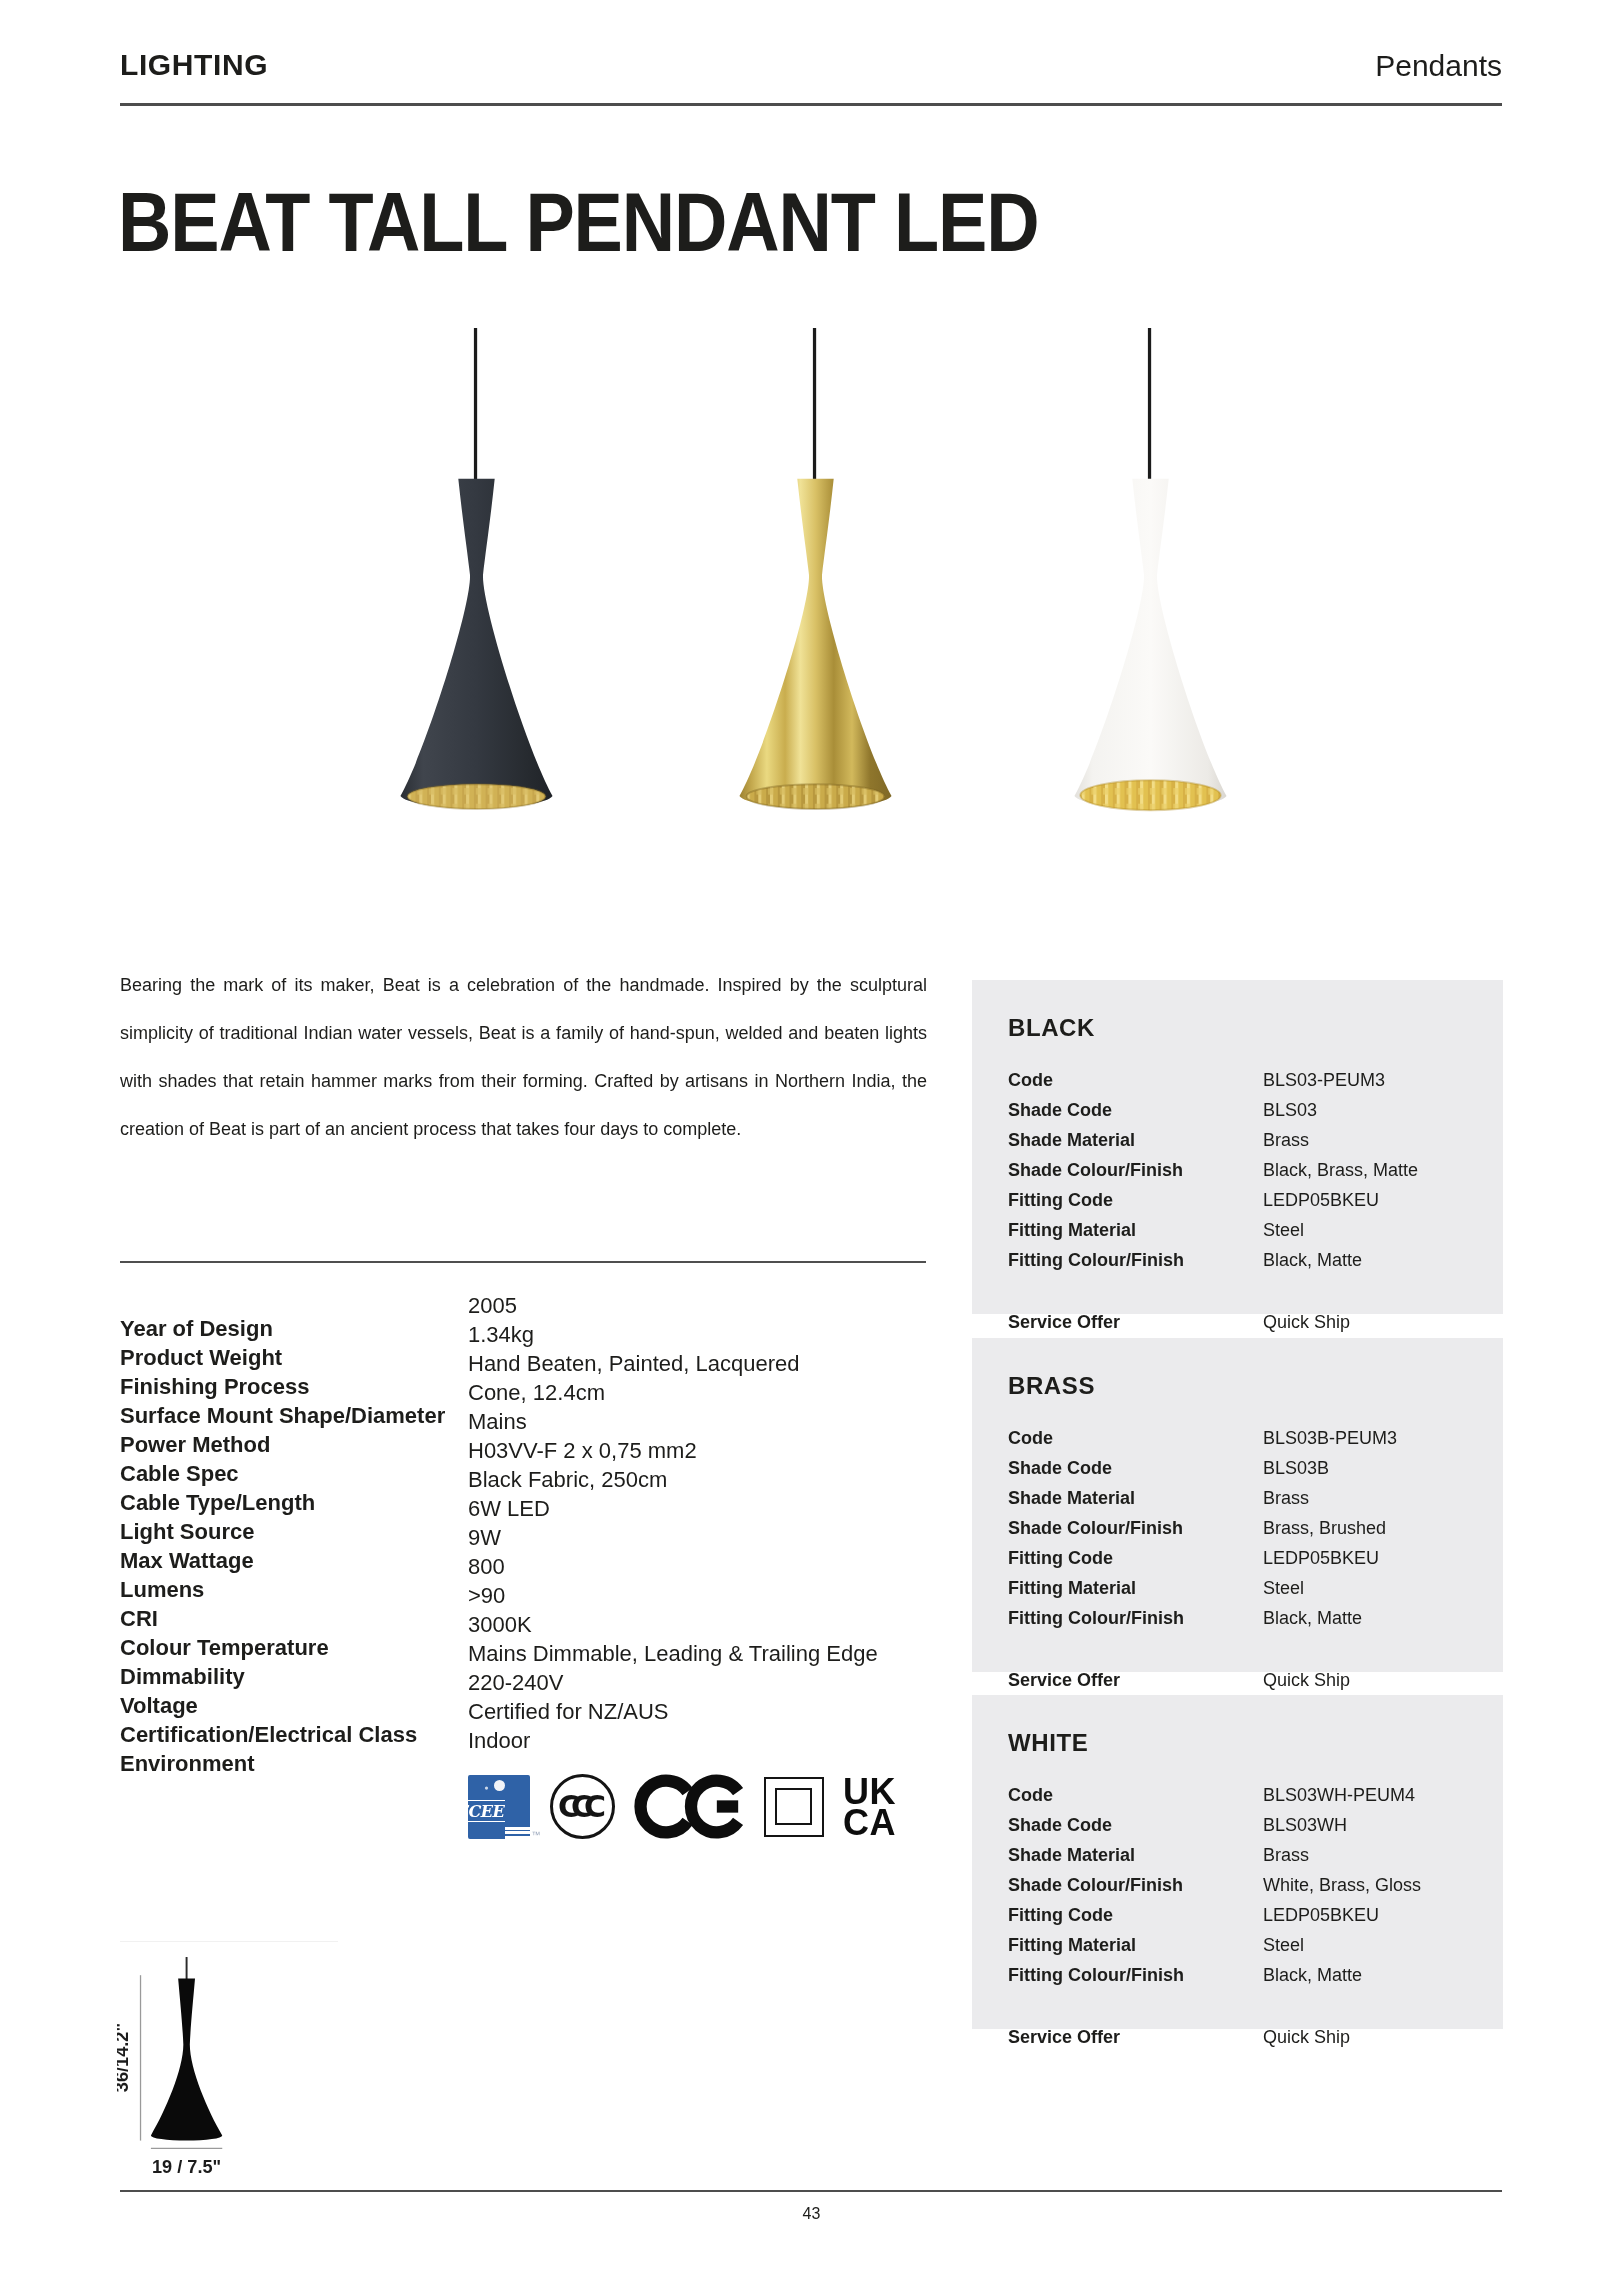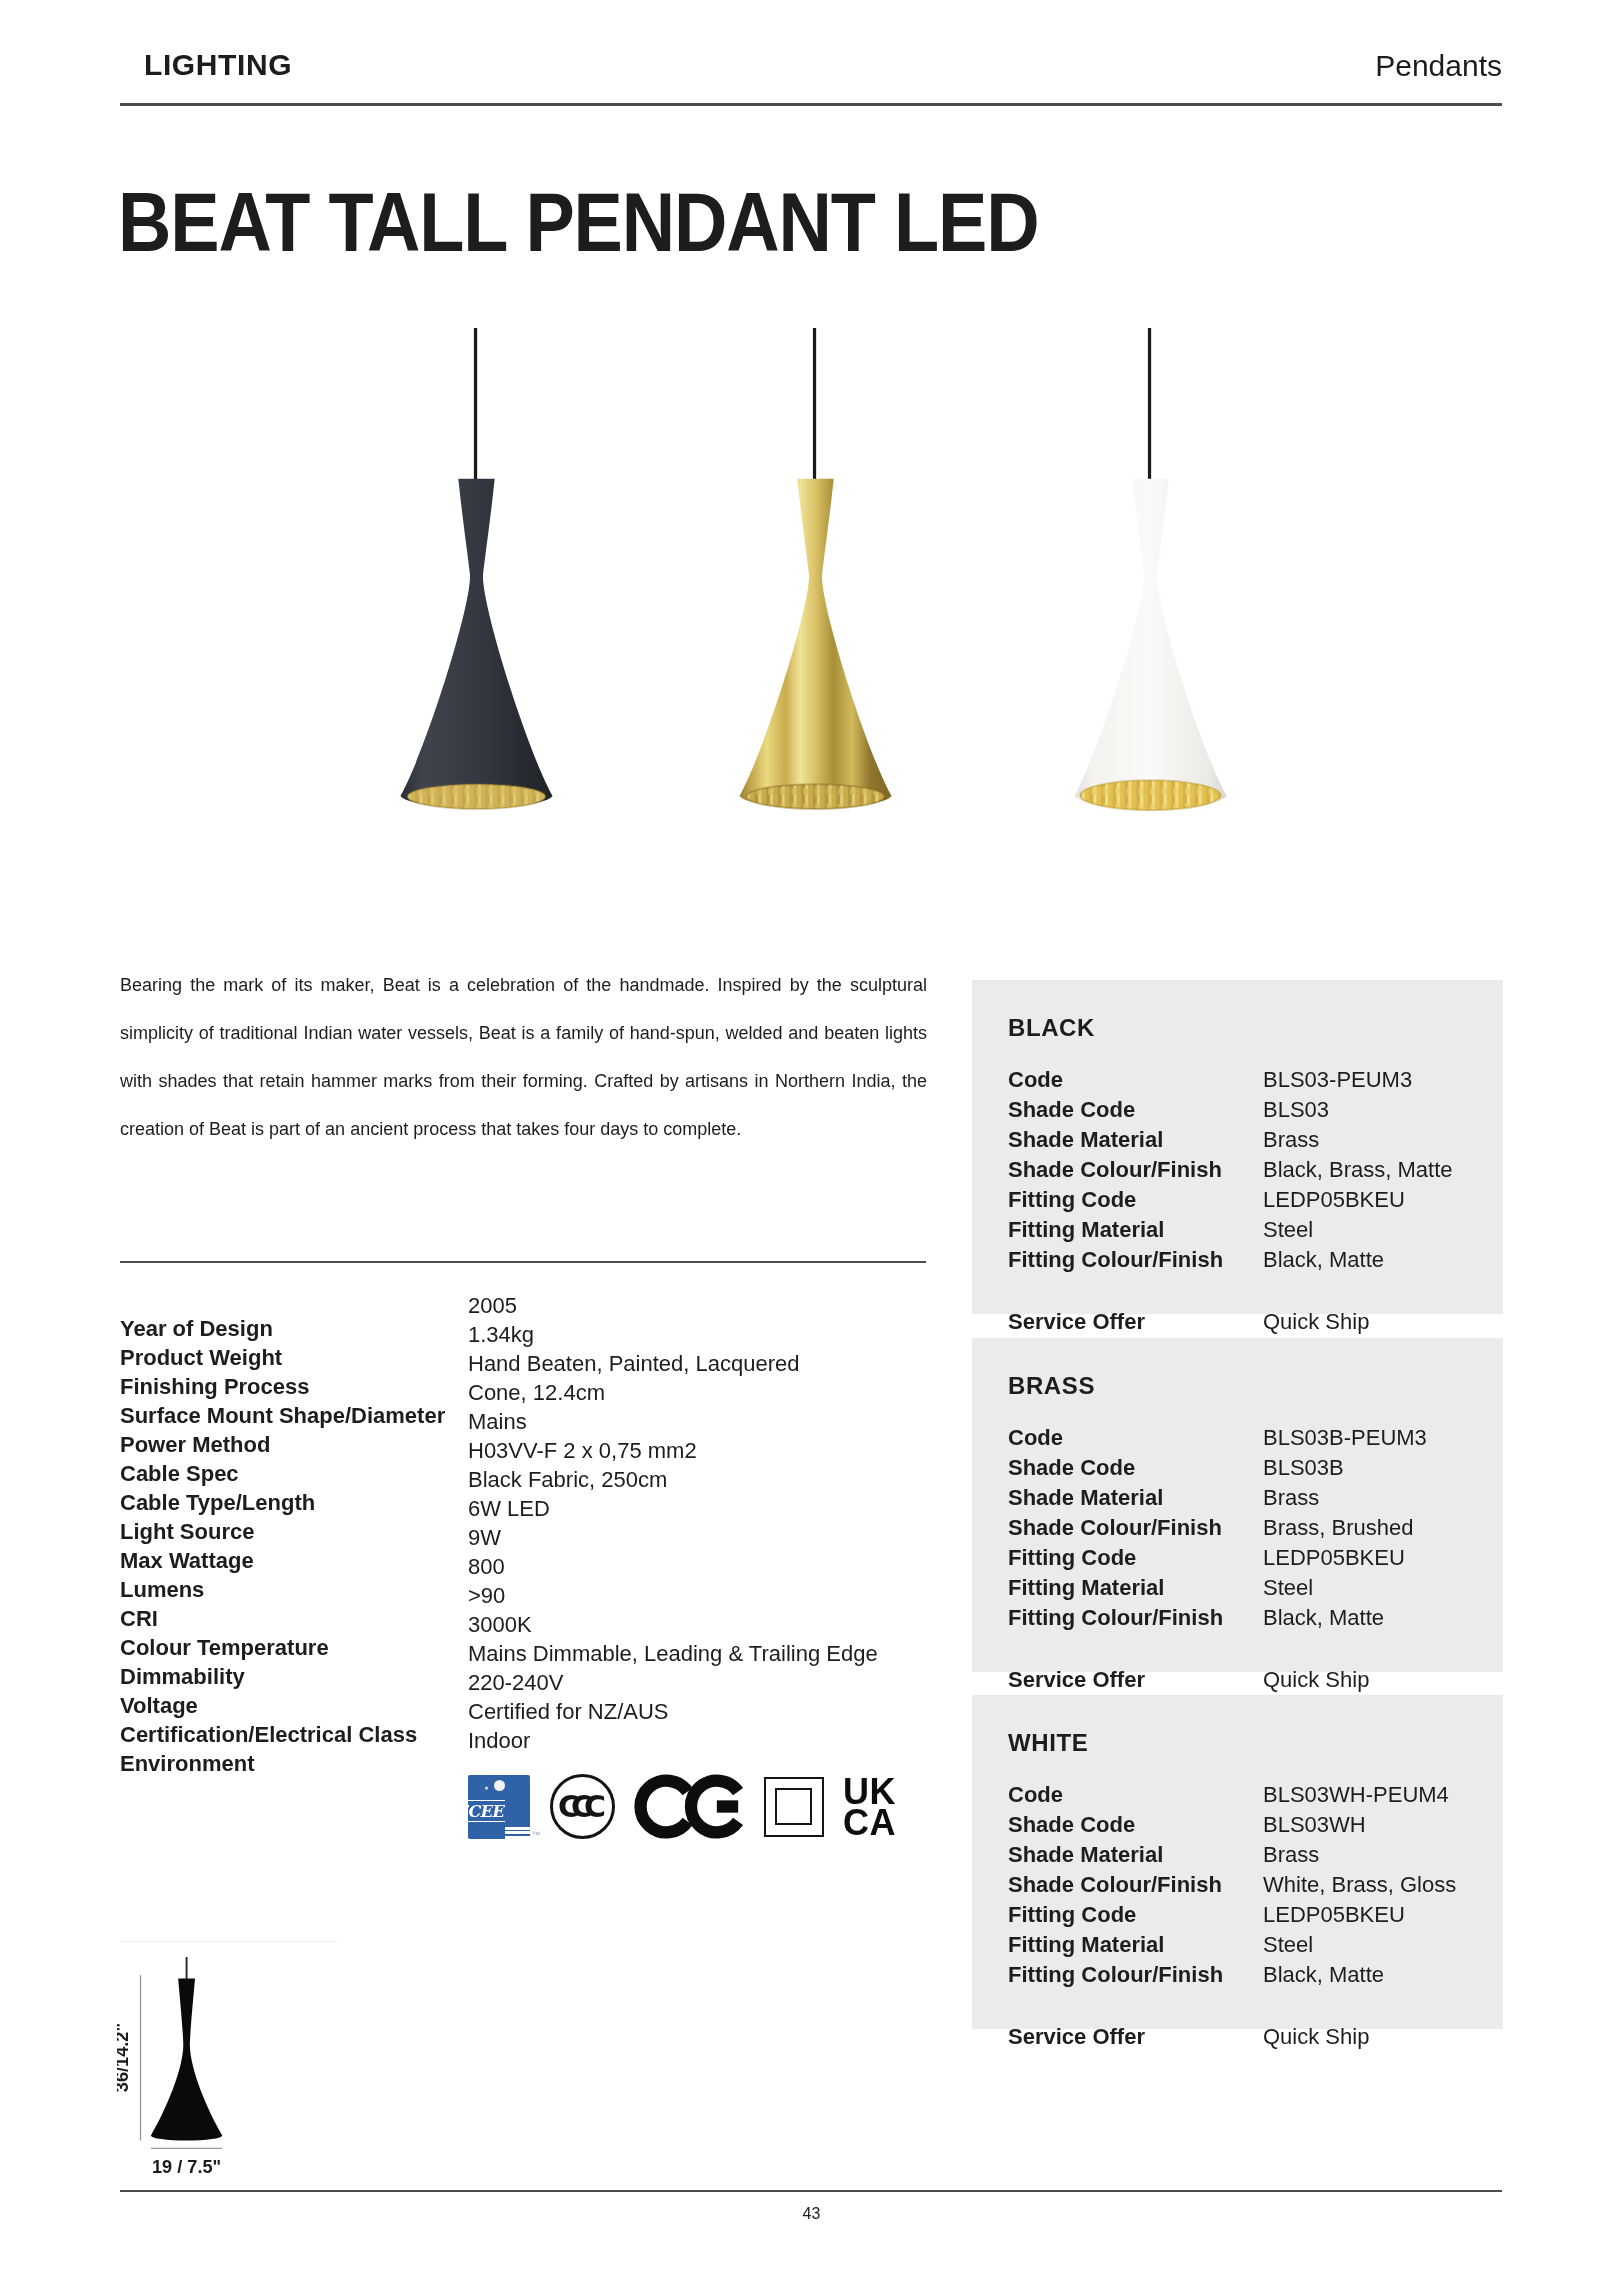--- a/index.html
+++ b/index.html
@@ -2,21 +2,21 @@
 <html style="font-size:10.4px"><head>
 <meta charset="utf-8">
 <style>
   html,body{margin:0;padding:0;background:#888;}
   .page{
     position:relative;width:1623px;height:2295px;background:#ffffff;
     font-family:"Liberation Sans",sans-serif;color:#1d1d1b;overflow:hidden;
   }
   .abs{position:absolute;}
   
-  .hdr-left{left:120px;top:48px;font-size:30px;font-weight:700;letter-spacing:0.6px;margin-left:24px;}
+  .hdr-left{left:120px;top:48px;font-size:30px;font-weight:700;letter-spacing:0.6px;}
   .hdr-right{left:770px;top:49px;width:732px;text-align:right;font-size:30px;font-weight:400;}
   .rule{background:#4d4d4d;}
   .hdr-rule{left:120px;top:103px;width:1382px;height:2.6px;}
   
   .title{left:118px;top:174px;font-size:84px;font-weight:700;letter-spacing:-1.3px;
          transform:scaleX(0.88);transform-origin:left top;white-space:nowrap;}
   
   .desc{left:120px;top:961px;width:807px;font-size:18px;line-height:48px;
         text-align:justify;color:#1d1d1b;}
   .spec-rule{left:120px;top:1261px;width:806px;height:1.9px;background:#4f4f4f;}
@@ -43,21 +43,21 @@
   .ccc span{font-size:30px;font-weight:700;letter-spacing:-9px;color:#141414;
             transform:translateX(-4.5px);font-family:"DejaVu Sans","Liberation Sans",sans-serif;}
   .dsq{width:56px;height:56px;border:2.6px solid #141414;display:flex;align-items:center;justify-content:center;}
   .dsq div{width:32.5px;height:32.5px;border:2.6px solid #141414;}
   .ukca{font-weight:700;font-size:36px;line-height:31px;letter-spacing:0.6px;color:#0d0d0d;
         font-family:"Liberation Sans",sans-serif;}
   
   .vbox{left:972px;width:531px;height:334px;background:#ebebed;box-sizing:border-box;
         padding:34px 36px 0 36px;}
   .vbox .vh{font-size:24px;font-weight:700;letter-spacing:0.6px;margin-bottom:23.4px;}
-  .vrow{display:flex;height:30px;align-items:center;font-size:22px;}
+  .vrow{display:flex;height:30px;align-items:center;font-size:18px;}
   .vrow .lab{width:255px;flex:none;font-weight:700;white-space:nowrap;}
   .vrow .val{flex:1;white-space:nowrap;}
   .vrow.service{margin-top:32px;}
   
   .faint{left:120px;top:1941px;width:218px;height:1.3px;background:#f1f1f1;}
   .ftr-rule{left:120px;top:2190px;width:1382px;height:1.9px;}
   .pagenum{left:0;top:2205px;width:1623px;text-align:center;font-size:16px;}
 </style>
 </head>
 <body>

